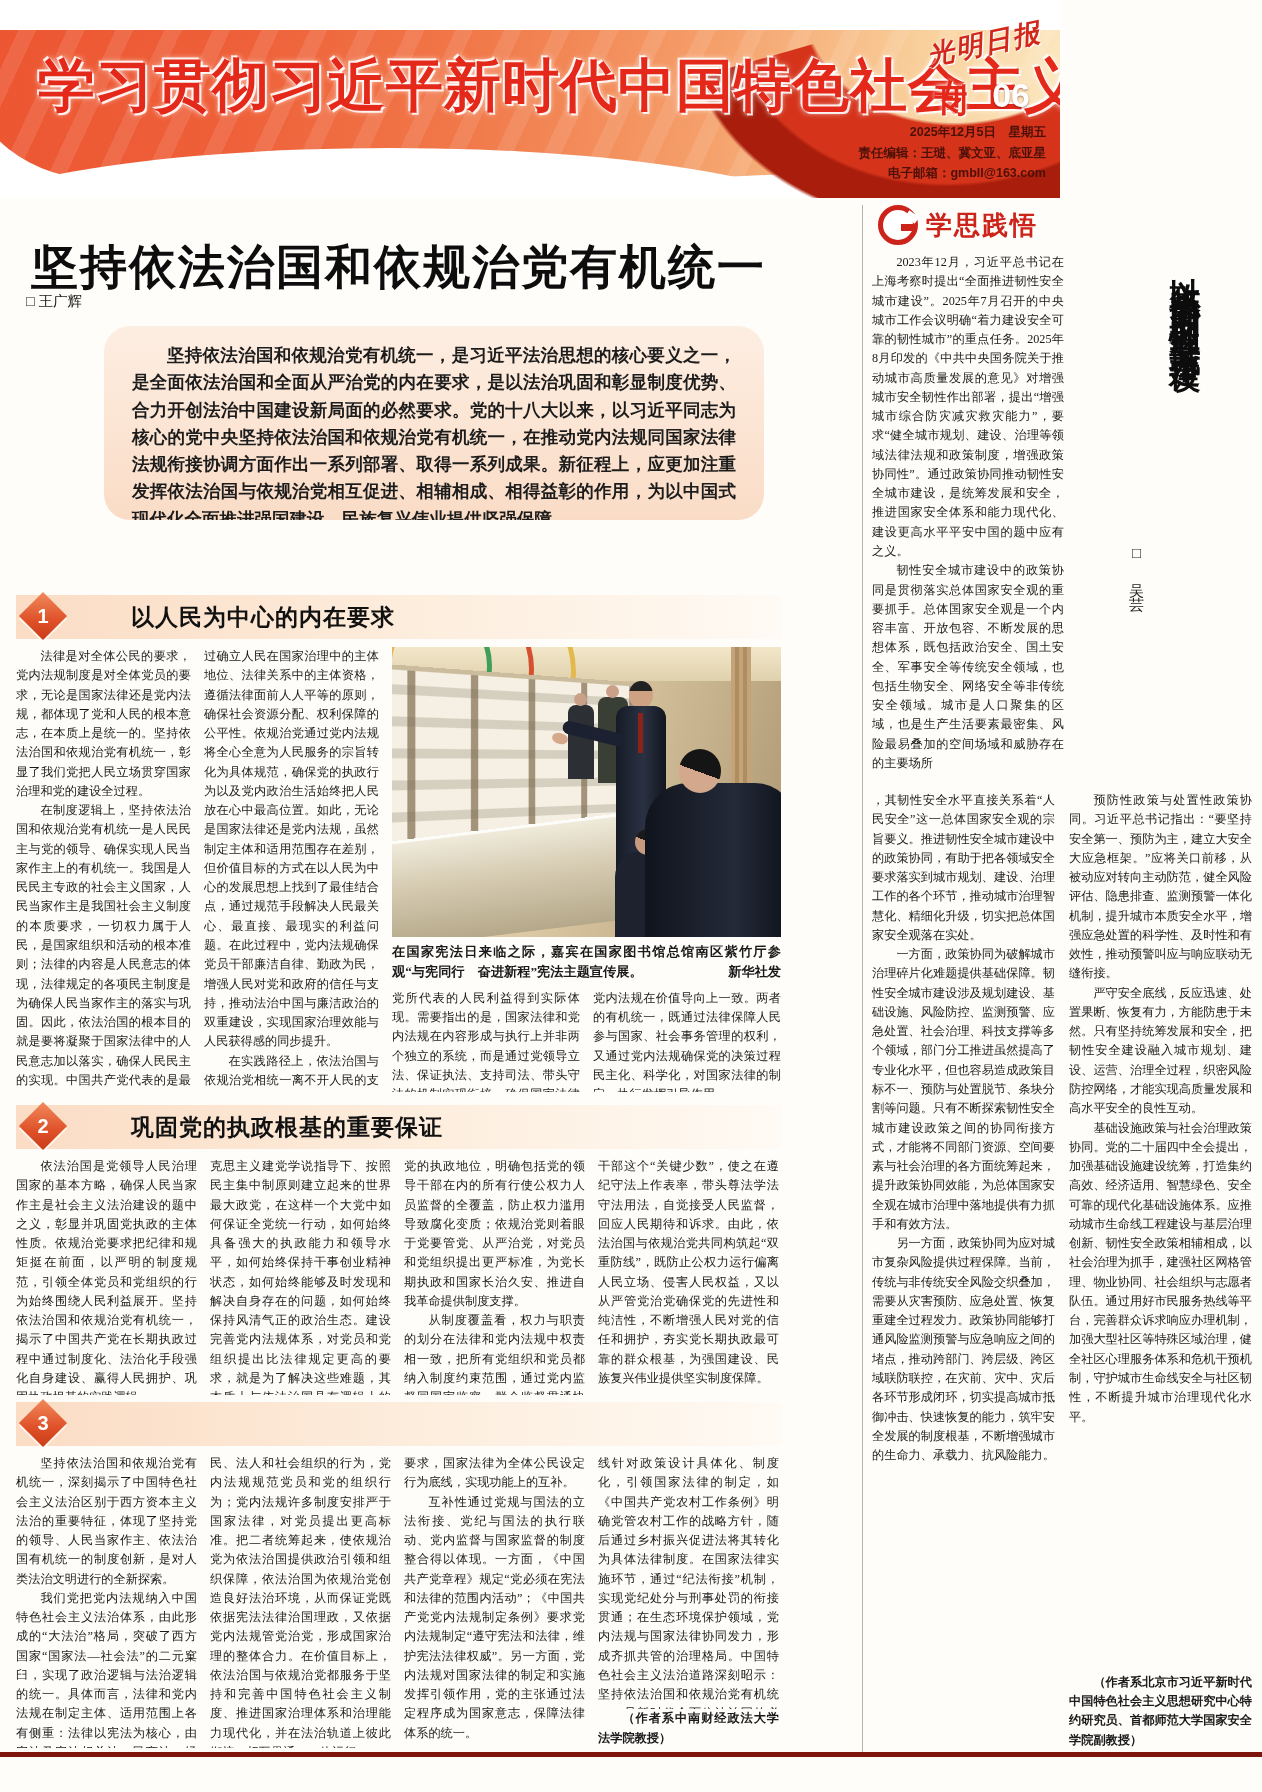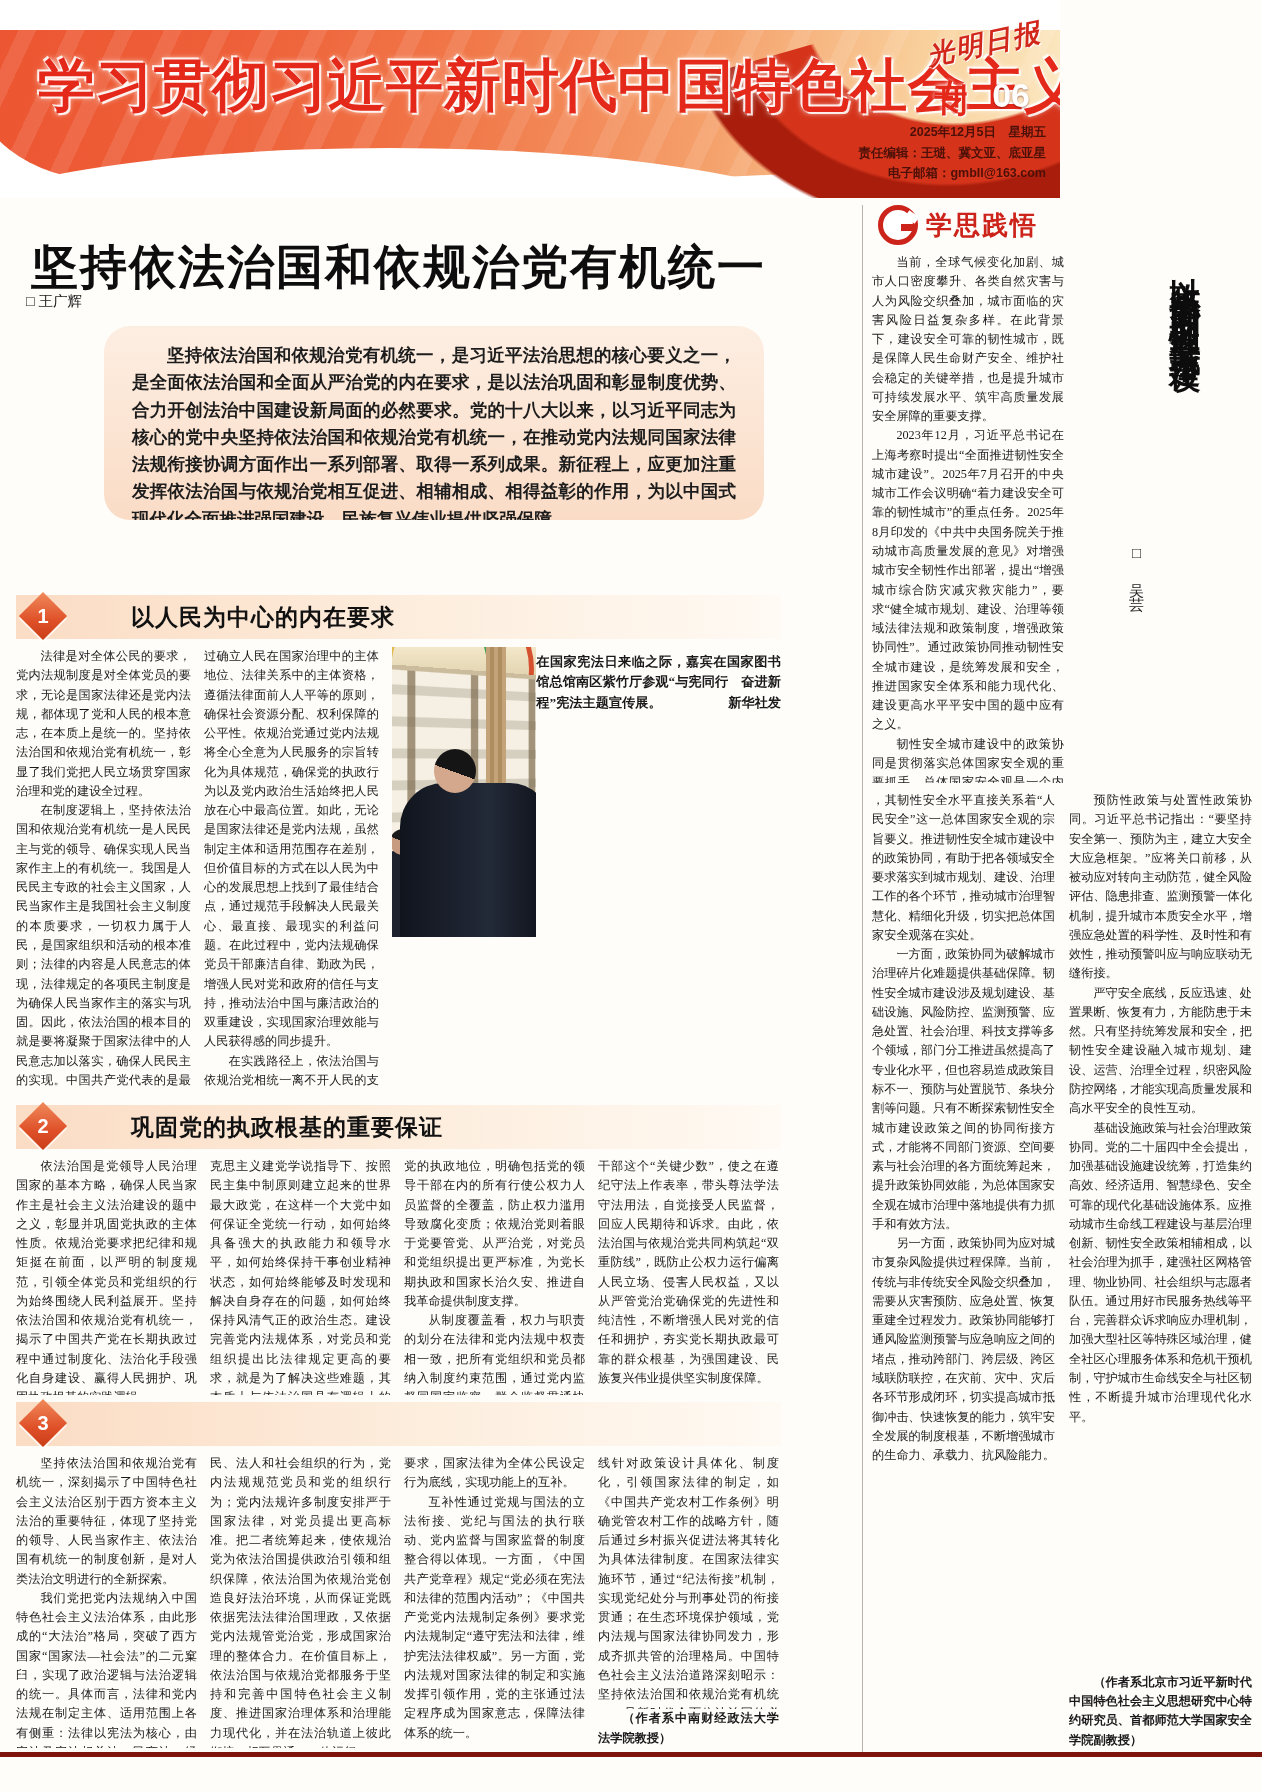--- a/index.html
+++ b/index.html
@@ -55,21 +55,21 @@
   .diamond span{position:absolute;left:0;top:0;width:34px;height:34px;transform:rotate(-45deg);
       display:flex;align-items:center;justify-content:center;color:#fff;font-size:20px;font-weight:900;
       font-family:"Liberation Sans",sans-serif;}
   .sec-title{position:absolute;left:68px;top:7px;font-size:23px;font-weight:900;color:#111;letter-spacing:1px;margin-left:47px;}
   .sec-body{position:absolute;left:0;width:765px;}
   .sec-body .col{width:181px;margin-right:13px;}
   .sec-body .col:last-child{margin-right:0;}
 
   
   .s1-col{width:175px;margin-right:13px;height:445px;}
-  .s1-right{width:389px;height:445px;display:flex;flex-direction:row;}
+  .s1-right{width:389px;height:445px;display:flex;flex-direction:column;}
   .caption{font-size:13.2px;font-weight:600;line-height:1.55;margin-top:5px;text-align:justify;}
   .caption .cap-text{display:inline;}
   .caption .credit{float:right;font-weight:900;}
   .mini-cols{display:flex;margin-top:6px;flex:1;overflow:hidden;}
   .mini-cols .col{width:188px;margin-right:13px;height:100%;}
   .mini-cols .col:last-child{margin-right:0;}
 
   
   .col-flex{display:flex;flex-direction:column;}
   .col-flex .body-text{flex:1;overflow:hidden;}
@@ -273,21 +273,20 @@
     </div>
   </div>
 
   <div class="side">
     <div class="logo-row">
       <div class="glogo"></div>
       <div class="logo-text">学思践悟</div>
     </div>
     <div class="side-top">
       <div class="col side-colA">
-          <p>当前，全球气候变化加剧、城市人口密度攀升、各类自然灾害与人为风险交织叠加，城市面临的灾害风险日益复杂多样。在此背景下，建设安全可靠的韧性城市，既是保障人民生命财产安全、维护社会稳定的关键举措，也是提升城市可持续发展水平、筑牢高质量发展安全屏障的重要支撑。</p>
           <p>2023年12月，习近平总书记在上海考察时提出“全面推进韧性安全城市建设”。2025年7月召开的中央城市工作会议明确“着力建设安全可靠的韧性城市”的重点任务。2025年8月印发的《中共中央国务院关于推动城市高质量发展的意见》对增强城市安全韧性作出部署，提出“增强城市综合防灾减灾救灾能力”，要求“健全城市规划、建设、治理等领域法律法规和政策制度，增强政策协同性”。通过政策协同推动韧性安全城市建设，是统筹发展和安全，推进国家安全体系和能力现代化、建设更高水平平安中国的题中应有之义。</p>
           <p>韧性安全城市建设中的政策协同是贯彻落实总体国家安全观的重要抓手。总体国家安全观是一个内容丰富、开放包容、不断发展的思想体系，既包括政治安全、国土安全、军事安全等传统安全领域，也包括生物安全、网络安全等非传统安全领域。城市是人口聚集的区域，也是生产生活要素最密集、风险最易叠加的空间场域和威胁存在的主要场所</p>
         </div>
       <div class="hl-block">
         <div class="v-author">□ 吴 芸</div>
         <div class="v-headline">以政策协同助力韧性安全城市建设</div>
       </div>
     </div>
     <div class="side-bottom">
       <div class="col cont">

